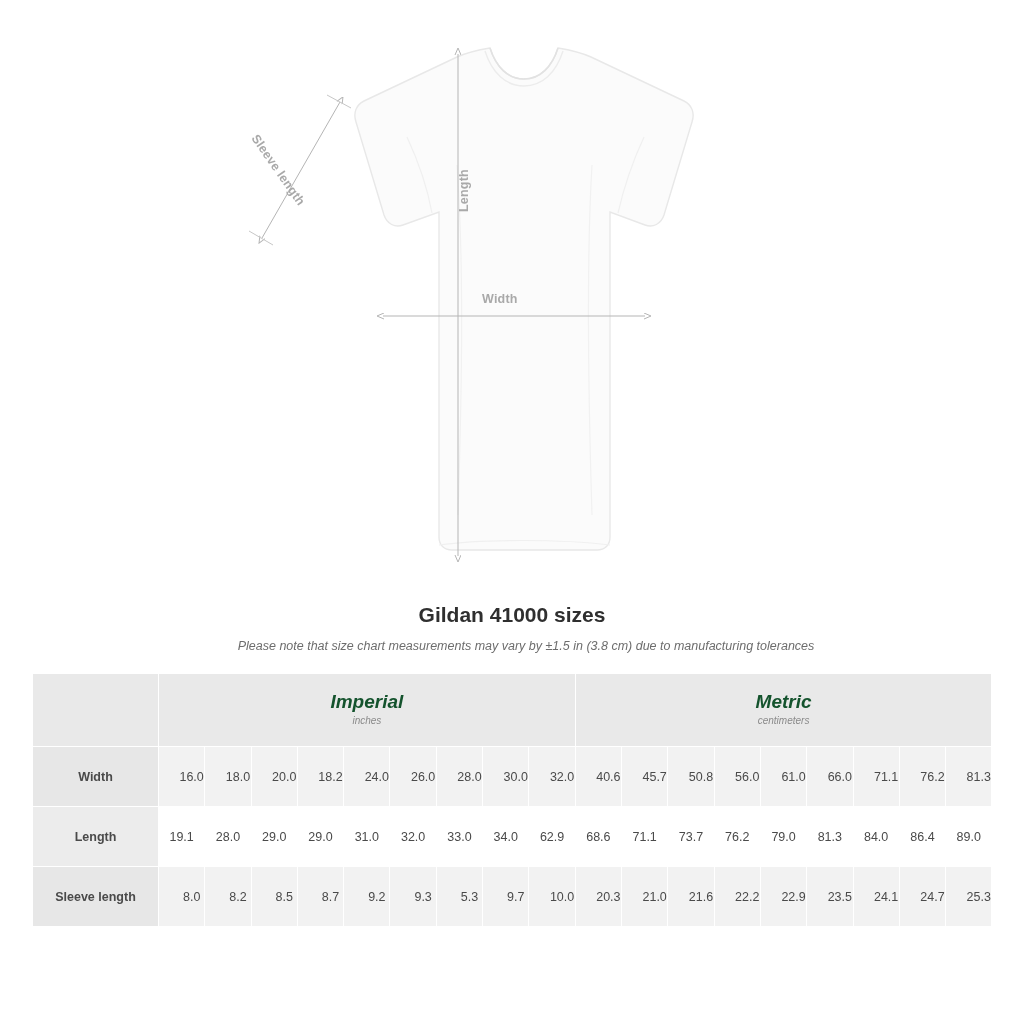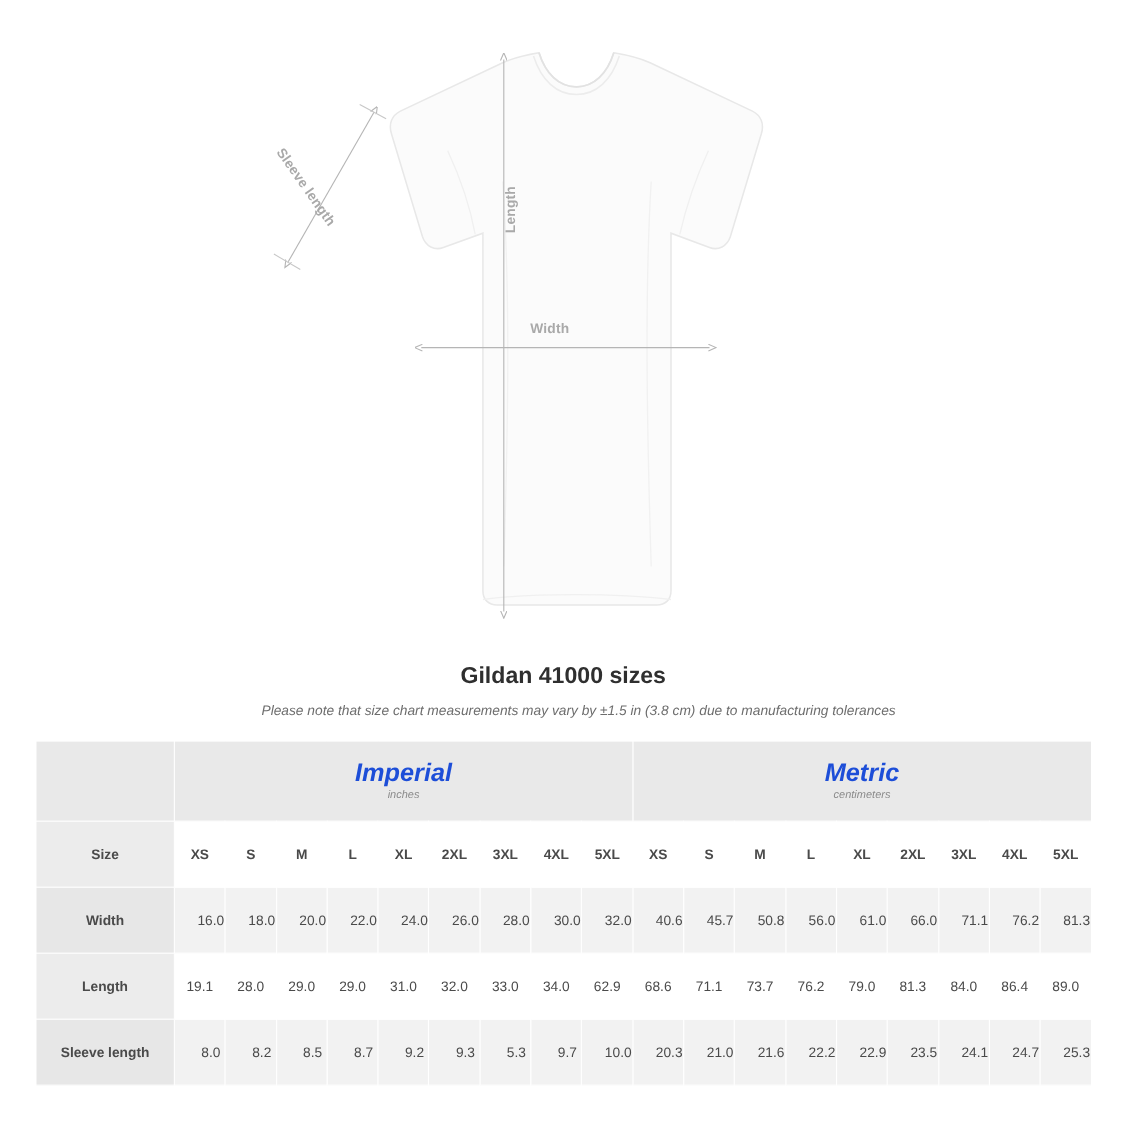--- a/index.html
+++ b/index.html
@@ -93,24 +93,24 @@
     color: #4a4a4a;
     padding: 0;
     height: 59px;
     vertical-align: middle;
   }
   .unit-head {
     background: #e9e9e9;
     height: 72px !important;
   }
   .unit-head .unit-name {
-    font-size: 23px;
+    font-size: 19px;
     font-style: italic;
     font-weight: bold;
-    color: #1d4ed8;
+    color: #14532d;
     line-height: 1.15;
   }
   .unit-head .unit-sub {
     font-size: 10px;
     font-style: italic;
     color: #8a8a8a;
     line-height: 1.6;
   }
   .corner-cell {
     background: #e9e9e9;
@@ -214,48 +214,27 @@
         <td class="unit-head" colspan="9">
           <div class="unit-name">Imperial</div>
           <div class="unit-sub">inches</div>
         </td>
         <td class="unit-head" colspan="9">
           <div class="unit-name">Metric</div>
           <div class="unit-sub">centimeters</div>
         </td>
       </tr>
 
-      <tr class="band-a">
-        <th class="row-head">Size</th>
-        <th class="col-head size-col">XS</th>
-        <th class="col-head size-col">S</th>
-        <th class="col-head size-col">M</th>
-        <th class="col-head size-col">L</th>
-        <th class="col-head size-col">XL</th>
-        <th class="col-head size-col">2XL</th>
-        <th class="col-head size-col">3XL</th>
-        <th class="col-head size-col">4XL</th>
-        <th class="col-head size-col">5XL</th>
-        <th class="col-head size-col">XS</th>
-        <th class="col-head size-col">S</th>
-        <th class="col-head size-col">M</th>
-        <th class="col-head size-col">L</th>
-        <th class="col-head size-col">XL</th>
-        <th class="col-head size-col">2XL</th>
-        <th class="col-head size-col">3XL</th>
-        <th class="col-head size-col">4XL</th>
-        <th class="col-head size-col">5XL</th>
-      </tr>
 
       <tr class="band-b">
         <th class="row-head">Width</th>
         <td class="data">16.0</td>
         <td class="data">18.0</td>
         <td class="data">20.0</td>
-        <td class="data">22.0</td>
+        <td class="data">18.2</td>
         <td class="data">24.0</td>
         <td class="data">26.0</td>
         <td class="data">28.0</td>
         <td class="data">30.0</td>
         <td class="data">32.0</td>
         <td class="data">40.6</td>
         <td class="data">45.7</td>
         <td class="data">50.8</td>
         <td class="data">56.0</td>
         <td class="data">61.0</td>

